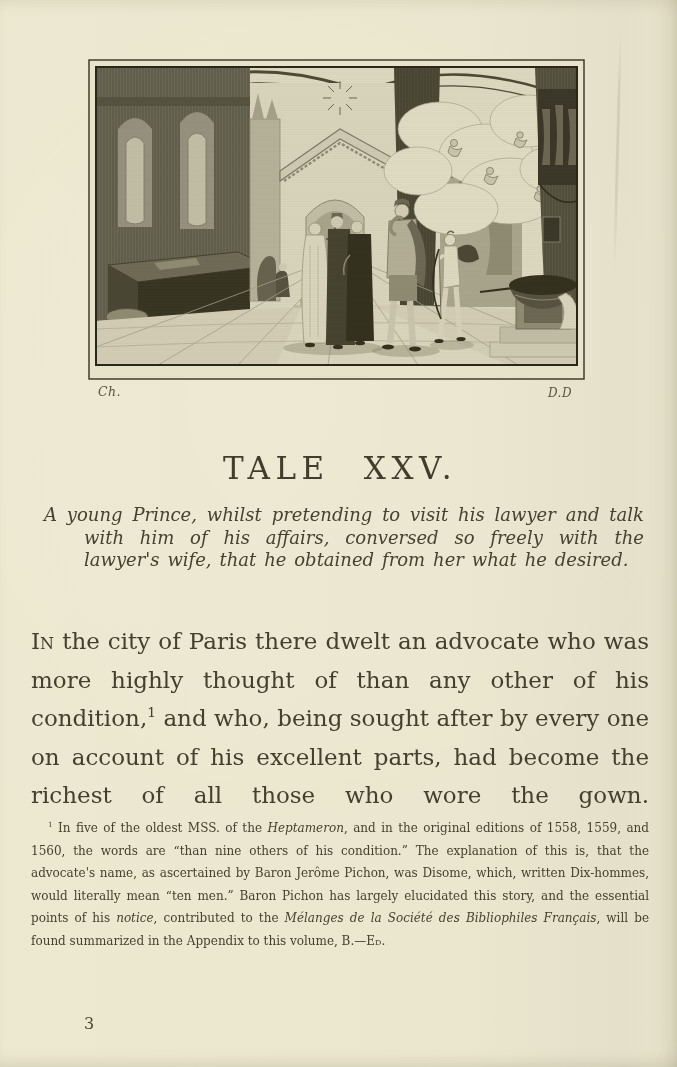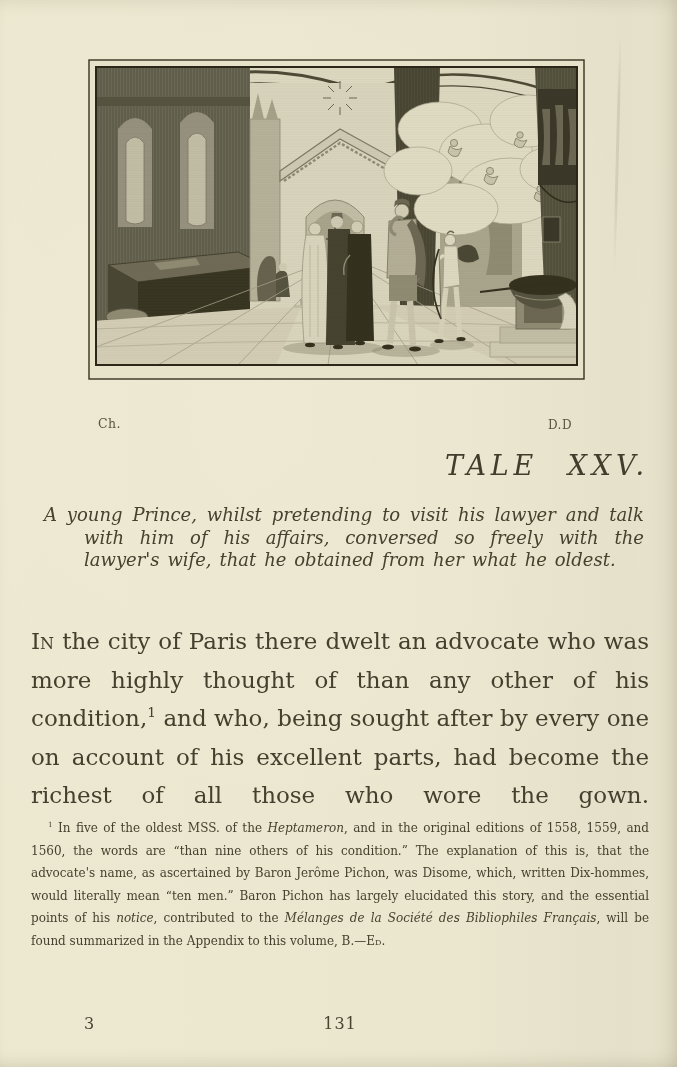--- a/index.html
+++ b/index.html
@@ -19,26 +19,26 @@
                 inset 0 14px 20px -16px rgba(95,90,62,.12);
   }
   .crease{
     position:absolute;left:616px;top:26px;width:3px;height:250px;
     background:linear-gradient(180deg, rgba(110,105,78,0), rgba(110,105,78,.16) 30%, rgba(110,105,78,.14) 70%, rgba(110,105,78,0));
     border-radius:50%;
     transform:rotate(1.5deg);
   }
   .plate-wrap{position:absolute;left:88px;top:59px;width:498px;}
   .plate-wrap svg{display:block;}
-  .sig{position:absolute;font-size:12.5px;color:#5a553f;letter-spacing:.04em;margin-top:32px;}
+  .sig{position:absolute;font-style:italic;font-size:12.5px;color:#5a553f;letter-spacing:.04em;}
   .sig-left{left:10px;top:325px;}
   .sig-right{right:14px;top:327px;font-size:12px;}
   .tale-title{
     position:absolute;top:450px;left:31px;width:618px;
-    text-align:right;font-style:italic;font-size:27px;
+    text-align:center;font-size:31px;
     letter-spacing:.18em;word-spacing:.6em;color:#413d2c;
   }
   .summary{
     position:absolute;top:504px;left:44px;width:600px;box-sizing:border-box;
     padding-left:40px;text-indent:-40px;
     font-style:italic;font-size:18px;line-height:22.5px;
     text-align:justify;color:#46422f;word-spacing:.12em;
   }
   .bodytext{
     position:absolute;top:599px;left:31px;width:618px;
@@ -258,23 +258,22 @@
       </g>
 
       <rect x="8" y="8" width="481" height="298" fill="none" stroke="#2a2718" stroke-width="2"></rect>
     </svg>
     <span class="sig sig-left">Ch.</span>
     <span class="sig sig-right">D.D</span>
   </div>
 
   <div class="tale-title">TALE XXV.</div>
 
-  <div class="summary">A young Prince, whilst pretending to visit his lawyer and talk with him of his affairs, conversed so freely with the lawyer's wife, that he obtained from her what he oldest.</div>
+  <div class="summary">A young Prince, whilst pretending to visit his lawyer and talk with him of his affairs, conversed so freely with the lawyer's wife, that he obtained from her what he desired.</div>
 
   <p class="bodytext"><span class="seg-sc">In</span><span> the city of Paris there dwelt an advocate who was more highly thought of than any other of his condition,</span><span class="seg-sup">1</span><span> and who, being sought after by every one on account of his excellent parts, had become the richest of all those who wore the gown.</span></p>
 
   <p class="footnote"><span class="seg-sup">1</span><span> In five of the oldest MSS. of the </span><span class="seg-i">Heptameron</span><span>, and in the original editions of 1558, 1559, and 1560, the words are “than nine others of his condition.” The explanation of this is, that the advocate's name, as ascertained by Baron Jerôme Pichon, was Disome, which, written Dix-hommes, would literally mean “ten men.” Baron Pichon has largely elucidated this story, and the essential points of his </span><span class="seg-i">notice</span><span>, contributed to the </span><span class="seg-i">Mélanges de la Société des Bibliophiles Français</span><span>, will be found summarized in the Appendix to this volume, B.—</span><span class="seg-sc">Ed.</span></p>
 
   <div class="footer-sig">3</div>
-  <div class="footer-page">131</div>
 
   <div class="crease"></div>
 </div>
 
 </body></html>

